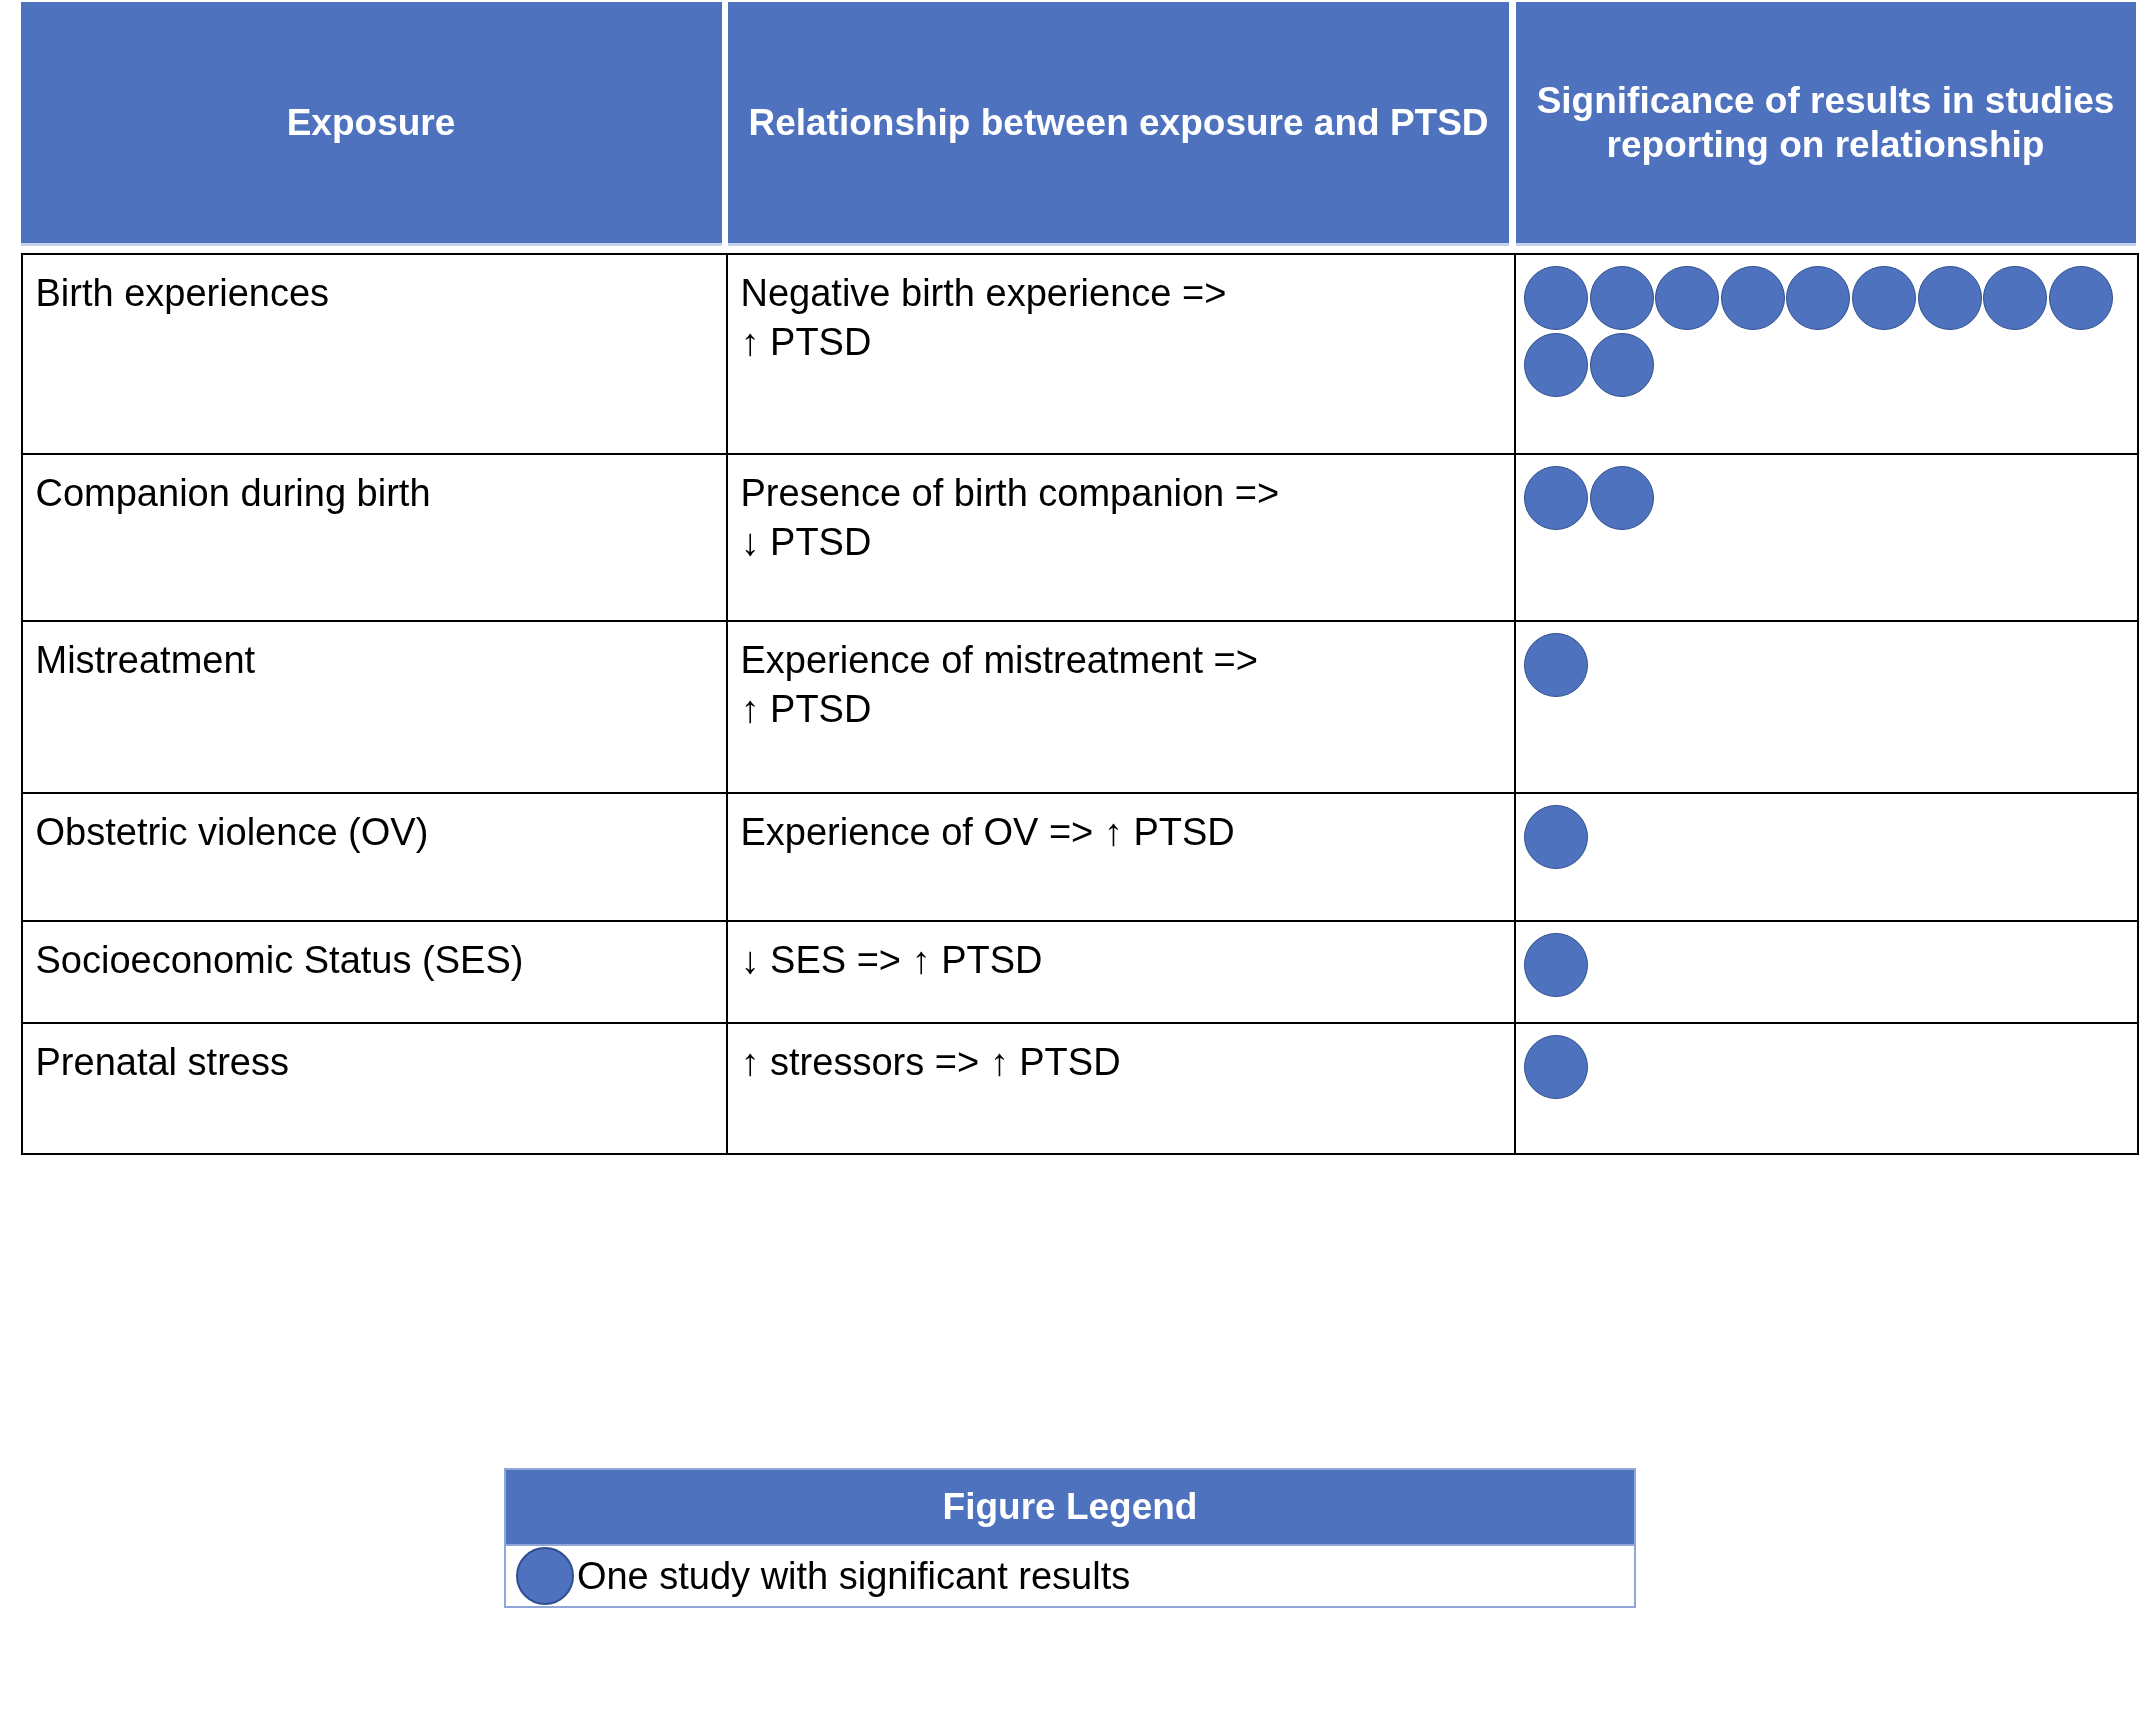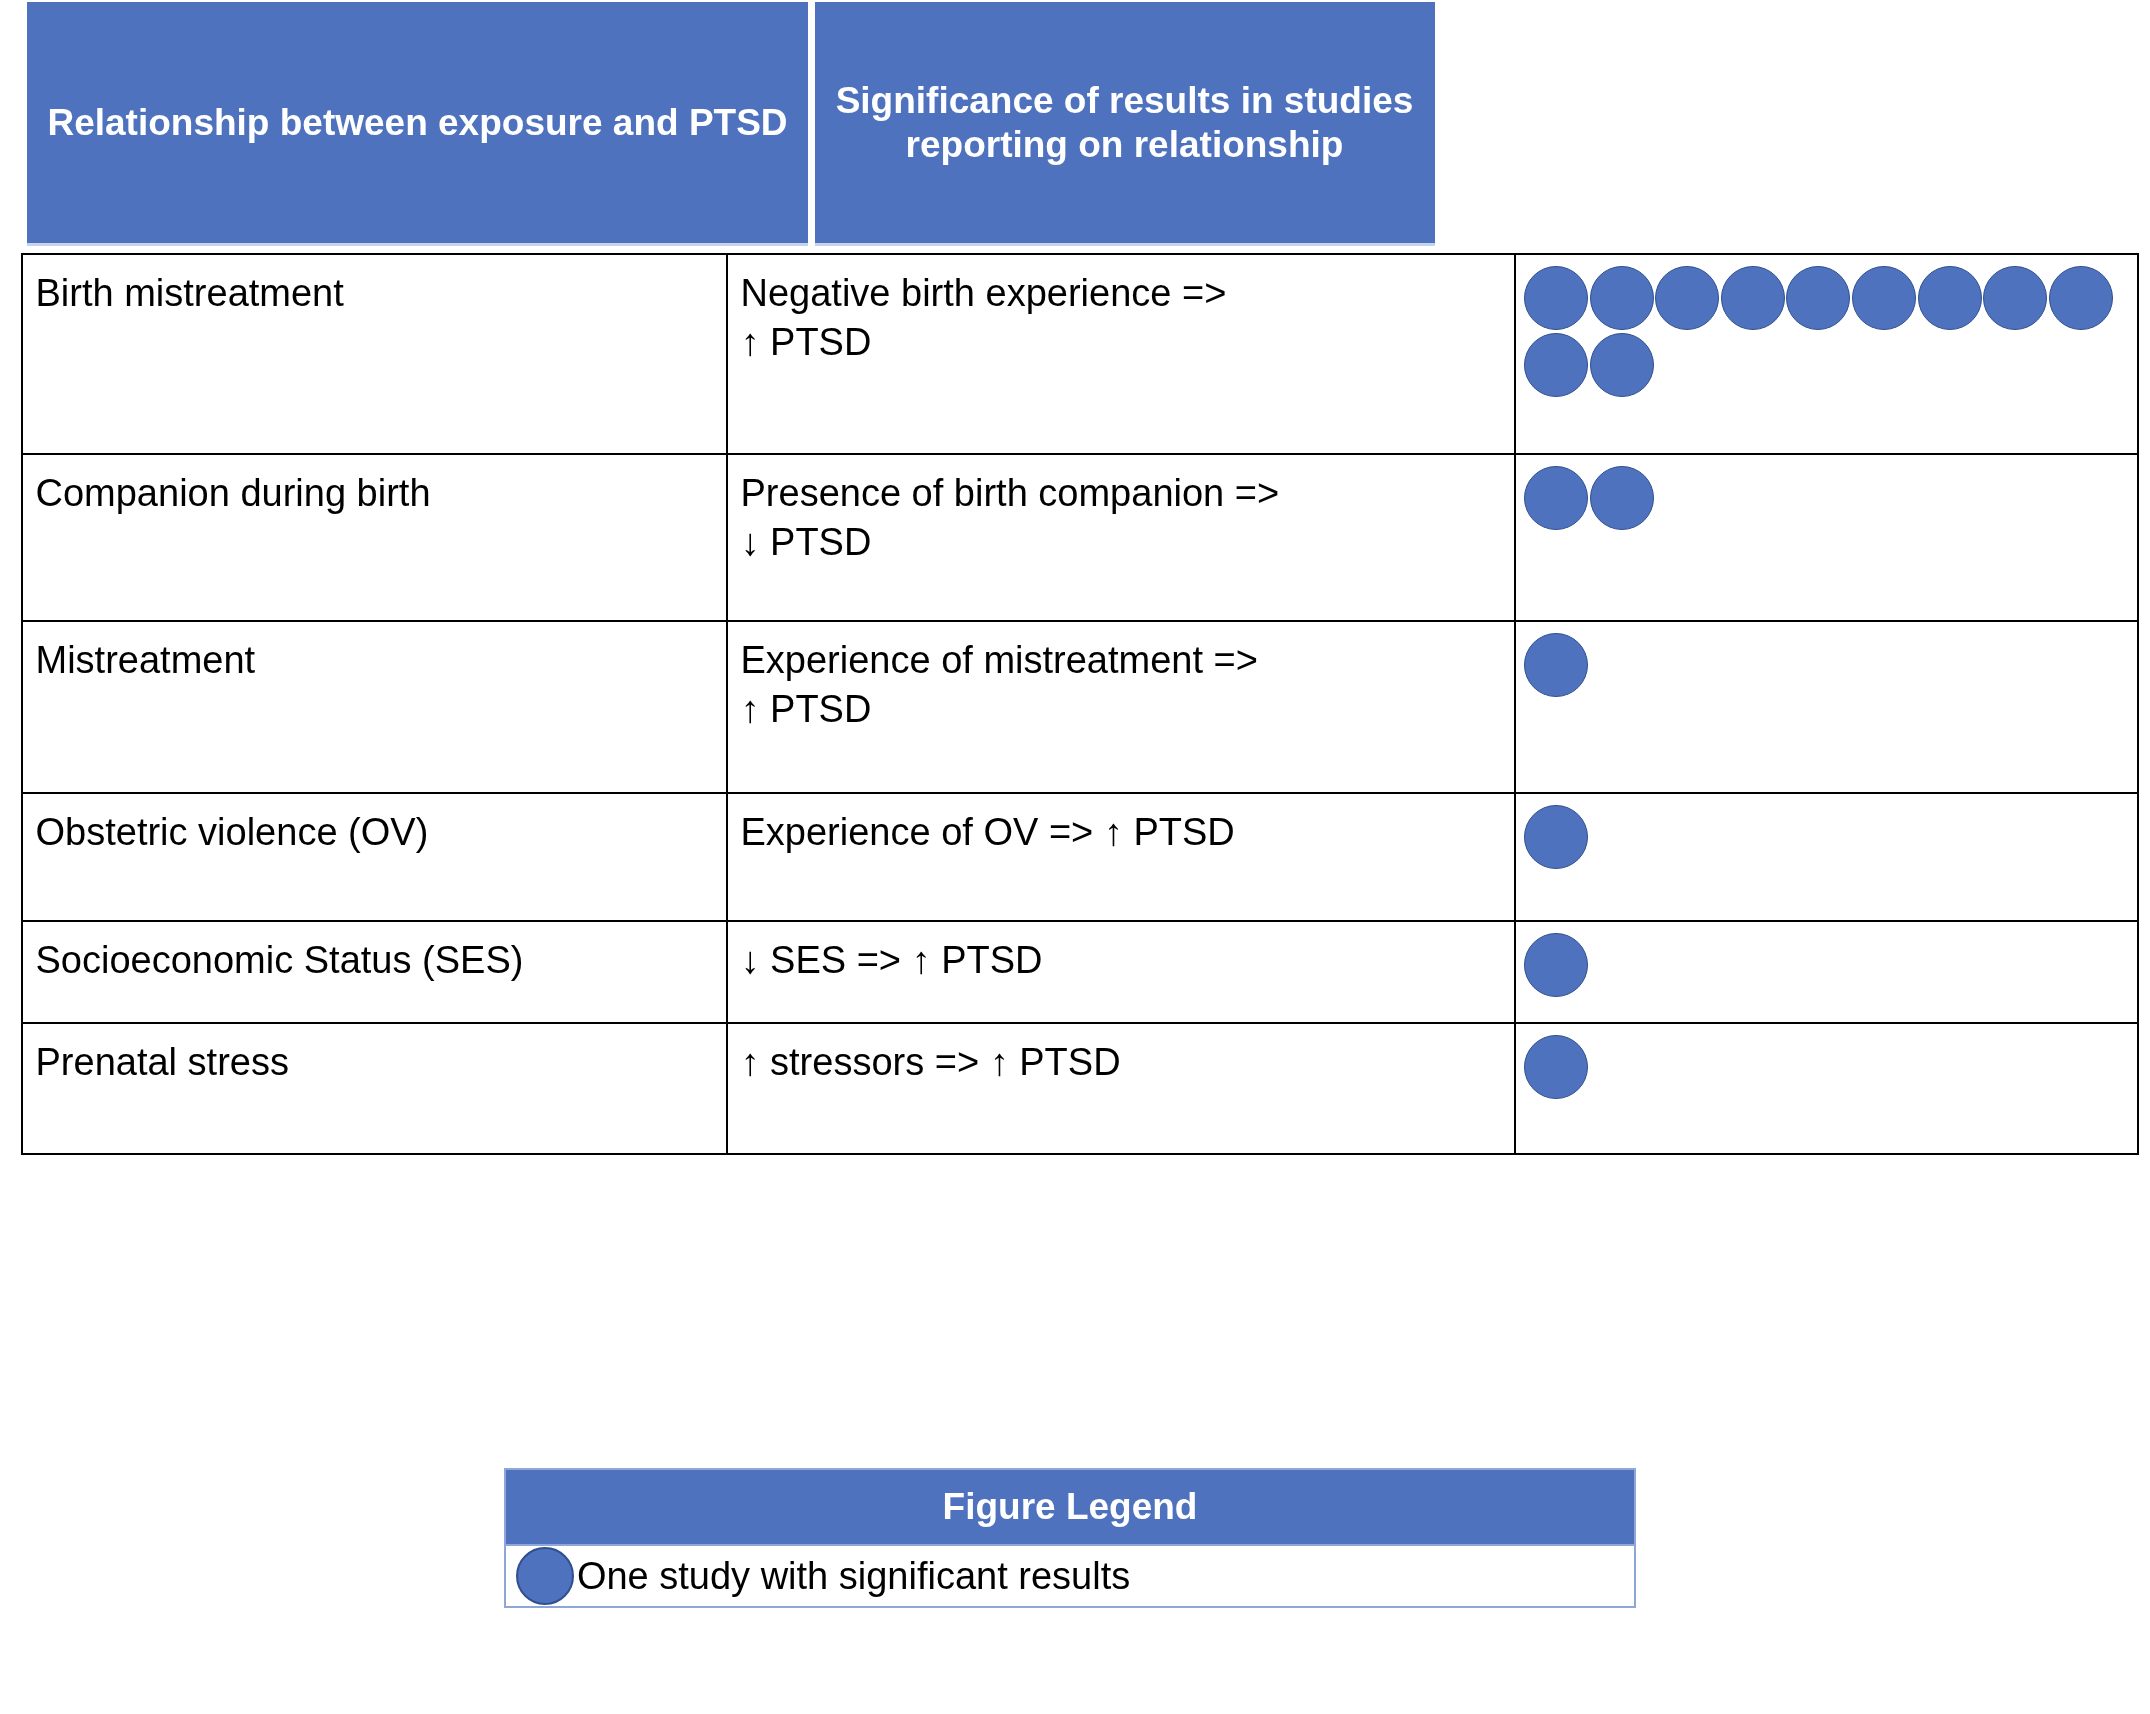--- a/index.html
+++ b/index.html
@@ -125,36 +125,37 @@
     margin-left: 3.2px;
     white-space: nowrap;
   }
 </style>
 </head>
 <body>
 
 <div id="root">
 
   <div class="hdr-row">
+    <div class="hdr-cell hdr-c1">Exposure</div>
     <div class="hdr-gap"></div>
     <div class="hdr-cell hdr-c2">Relationship between exposure and PTSD</div>
     <div class="hdr-gap"></div>
     <div class="hdr-cell hdr-c3">Significance of results in studies reporting on relationship</div>
   </div>
 
   <table class="main-table">
     <colgroup>
       <col class="col-exposure">
         <col class="col-rel">
         <col class="col-sig">
     </colgroup>
     <tbody>
       <tr class="r1">
         <td>
-          <div class="cell-txt">Birth mistreatment</div>
+          <div class="cell-txt">Birth experiences</div>
         </td>
         <td>
           <div class="cell-txt">Negative birth experience =&gt;
 ↑ PTSD</div>
         </td>
         <td>
           <div class="cell-dots">
             <div class="dot-row">
                 <span class="dot"></span>
                 <span class="dot"></span>

